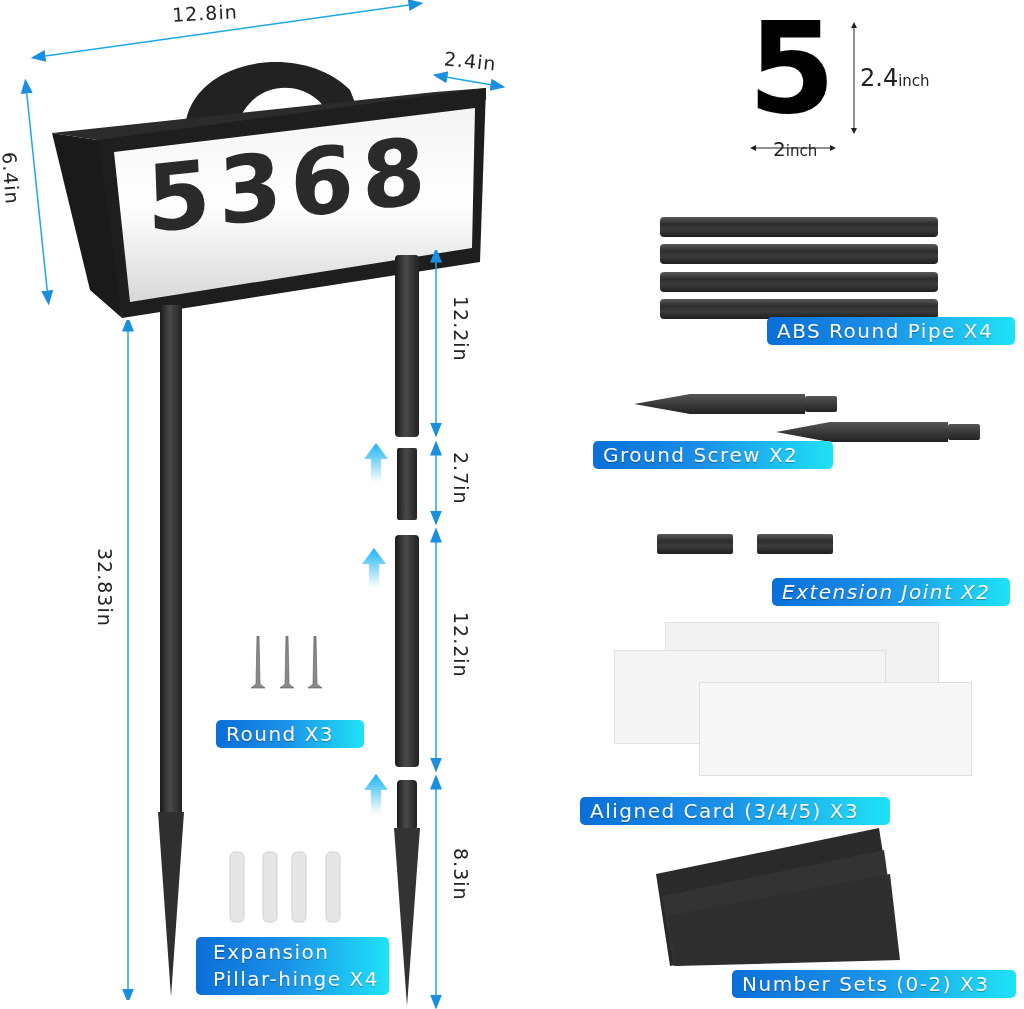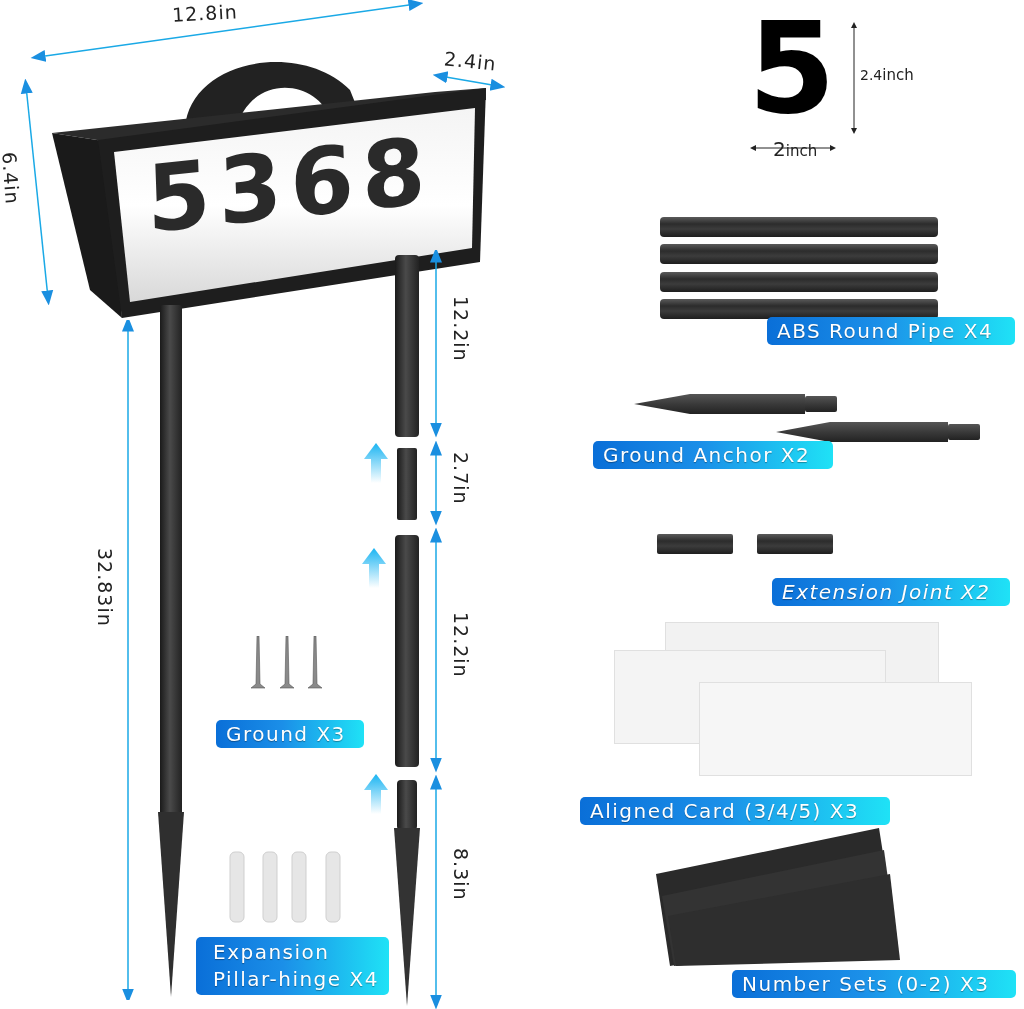--- a/index.html
+++ b/index.html
@@ -96,42 +96,42 @@
 <div class="dim vdim" style="left:450px;top:612px;">12.2in</div>
 <div class="dim vdim" style="left:450px;top:848px;">8.3in</div>
 
 <svg class="abs" style="left:248px;top:636px" width="80" height="60">
   <g fill="#8a8a8a" stroke="#555" stroke-width=".6">
     <path d="M9,0 L11,0 L12,48 L17,52 L3,52 L8,48z"></path>
     <path d="M38,0 L40,0 L41,48 L46,52 L32,52 L37,48z"></path>
     <path d="M66,0 L68,0 L69,48 L74,52 L60,52 L65,48z"></path>
   </g>
 </svg>
-<div class="badge" style="left:216px;top:720px;width:128px;">Ground X3</div>
+<div class="badge" style="left:216px;top:720px;width:128px;">Round X3</div>
 
 <svg class="abs" style="left:225px;top:848px" width="130" height="76">
   <g fill="#e6e6e6" stroke="#cfcfcf" stroke-width="1">
     <rect x="5" y="4" width="14" height="70" rx="5"></rect>
     <rect x="38" y="4" width="14" height="70" rx="5"></rect>
     <rect x="67" y="4" width="14" height="70" rx="5"></rect>
     <rect x="101" y="4" width="14" height="70" rx="5"></rect>
   </g>
 </svg>
 <div class="badge two" style="left:196px;top:937px;width:166px;">Expansion
 Pillar-hinge X4</div>
 
 <div class="abs" style="left:748px;top:4px;font-family:'DejaVu Sans',sans-serif;font-weight:bold;font-size:126px;line-height:130px;color:#000;">5</div>
 <svg class="abs" style="left:748px;top:20px" width="120" height="135">
   <line x1="106" y1="4" x2="106" y2="112" stroke="#222" stroke-width="1"></line>
   <path d="M103,8 L106,2 L109,8z M103,108 L106,114 L109,108z" fill="#222"></path>
   <line x1="4" y1="128" x2="86" y2="128" stroke="#222" stroke-width="1"></line>
   <path d="M8,125 L2,128 L8,131z M82,125 L88,128 L82,131z" fill="#222"></path>
 </svg>
 <div class="caption" style="left:860px;top:64px;">
-  <span style="font-size:14px;">2.4</span><span style="font-size:15px;">inch</span>
+  <span style="font-size:24px;">2.4</span><span style="font-size:15px;">inch</span>
 </div>
 <div class="caption" style="left:773px;top:137px;">
   <span style="font-size:20px;">2</span><span style="font-size:15px;">inch</span>
 </div>
 
 <div class="pipe" style="left:660px;top:217px;width:278px;"></div>
 <div class="pipe" style="left:660px;top:244px;width:278px;"></div>
 <div class="pipe" style="left:660px;top:272px;width:278px;"></div>
 <div class="pipe" style="left:660px;top:299px;width:278px;"></div>
 <div class="badge" style="left:767px;top:317px;width:228px;">ABS Round Pipe X4</div>
@@ -142,21 +142,21 @@
         <stop offset="0" stop-color="#555"></stop>
         <stop offset=".5" stop-color="#3a3a3a"></stop>
         <stop offset="1" stop-color="#222"></stop>
       </linearGradient>
     </defs>
   <path d="M4,14 L60,4 L175,4 L175,24 L60,24 z" fill="url(#st)"></path>
   <rect x="175" y="6" width="32" height="16" rx="2" fill="url(#st)"></rect>
   <path d="M146,42 L200,32 L318,32 L318,52 L200,52 z" fill="url(#st)"></path>
   <rect x="318" y="34" width="32" height="16" rx="2" fill="url(#st)"></rect>
 </svg>
-<div class="badge" style="left:593px;top:441px;width:220px;">Ground Anchor X2</div>
+<div class="badge" style="left:593px;top:441px;width:220px;">Ground Screw X2</div>
 
 <div class="pipe" style="left:657px;top:534px;width:76px;height:20px;border-radius:2px;"></div>
 <div class="pipe" style="left:757px;top:534px;width:76px;height:20px;border-radius:2px;"></div>
 <div class="badge" style="left:772px;top:578px;width:218px;font-style:italic;">Extension Joint X2</div>
 
 <div class="abs" style="left:665px;top:622px;width:272px;height:95px;background:#f2f2f2;border:1px solid #e0e0e0;"></div>
 <div class="abs" style="left:614px;top:650px;width:270px;height:92px;background:#f4f4f4;border:1px solid #e0e0e0;"></div>
 <div class="abs" style="left:699px;top:682px;width:271px;height:92px;background:#f6f6f6;border:1px solid #e0e0e0;"></div>
 <div class="badge" style="left:580px;top:767px;width:290px;margin-top:30px;">Aligned Card (3/4/5) X3</div>
 

